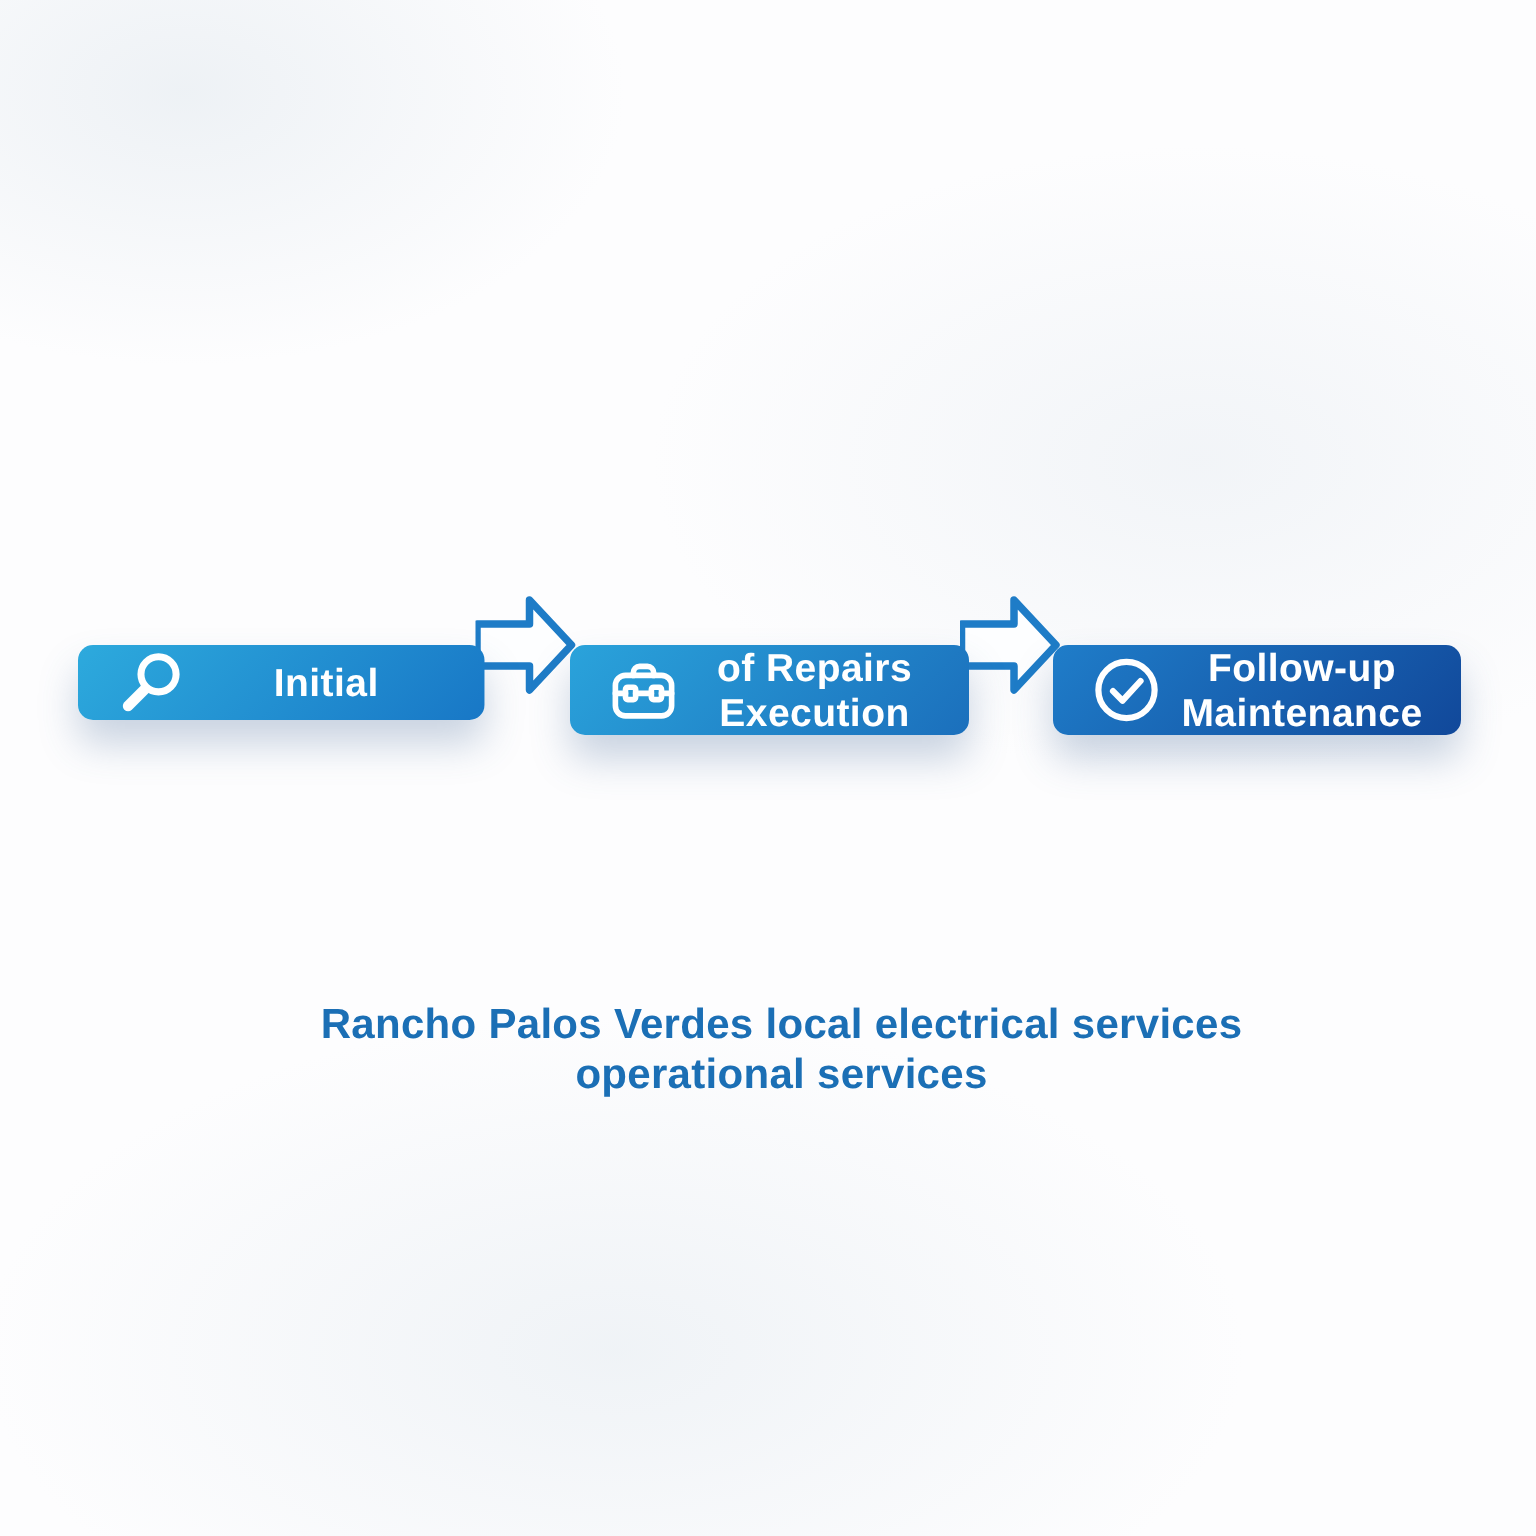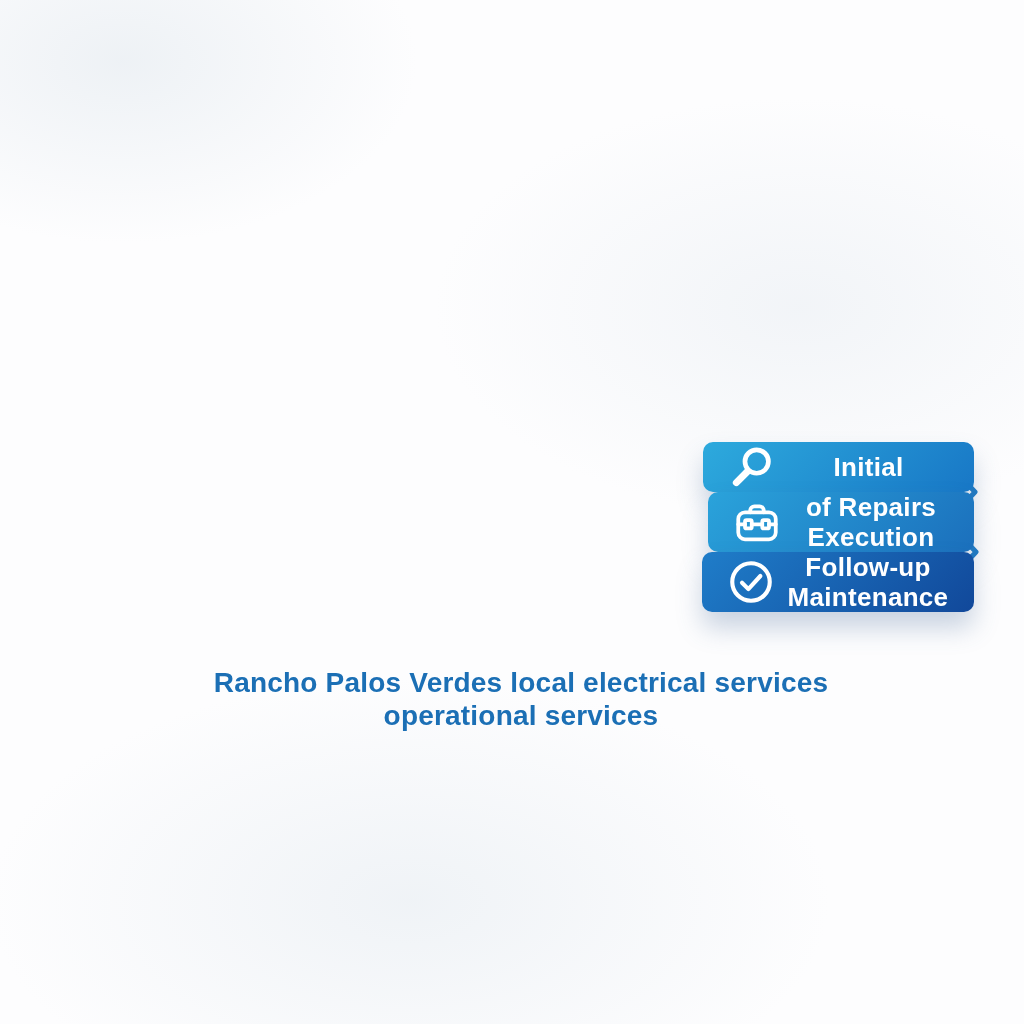--- a/index.html
+++ b/index.html
@@ -15,26 +15,25 @@
     background:
       radial-gradient(ellipse 420px 260px at 12% 6%, rgba(225,232,238,0.55), rgba(255,255,255,0) 70%),
       radial-gradient(ellipse 520px 300px at 78% 30%, rgba(228,234,240,0.45), rgba(255,255,255,0) 70%),
       radial-gradient(ellipse 600px 320px at 40% 88%, rgba(226,233,239,0.5), rgba(255,255,255,0) 70%),
       #fdfdfe;
   }
 
   .flow-row {
     position: absolute;
     left: 52px;
-    top: 442px;
+    top: 430px;
     width: 922px;
     height: 142px;
     display: flex;
-    align-items: flex-end;
-    flex-direction: column;
+    align-items: flex-start;
   }
 
   .step {
     position: relative;
     z-index: 1;
     border-radius: 10px;
     display: flex;
     align-items: center;
     padding: 0 14px 0 24px;
     box-shadow: 0 16px 26px rgba(70, 105, 150, 0.28);

